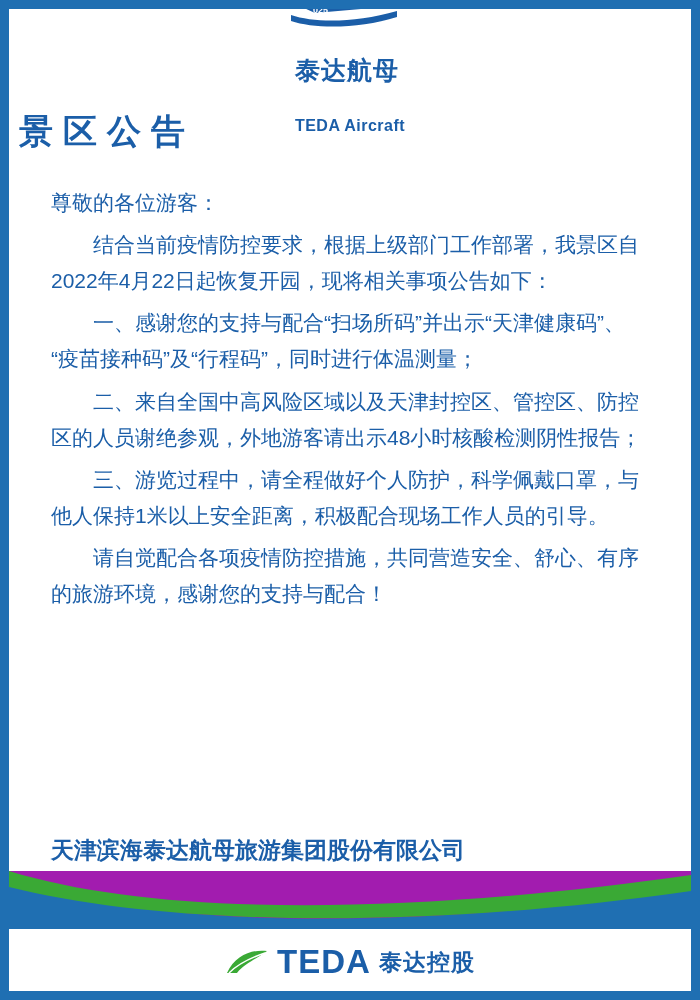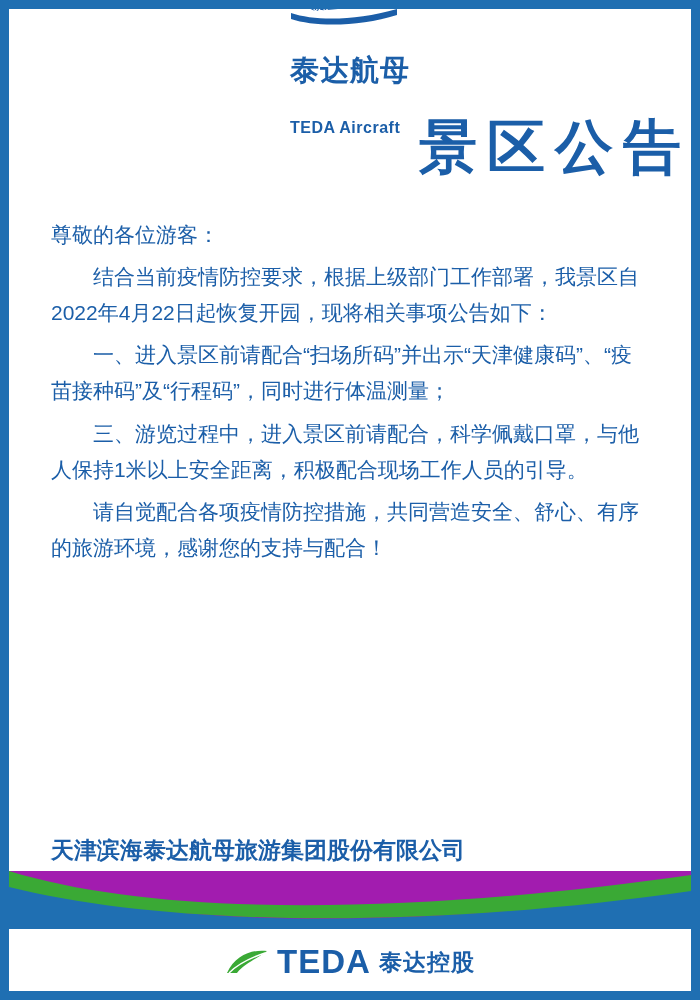--- a/index.html
+++ b/index.html
@@ -51,38 +51,38 @@
     width: 130px;
     height: 56px;
   }
   .logo-text {
     display: flex;
     flex-direction: column;
     justify-content: center;
     line-height: 1.05;
   }
   .logo-cn {
-    font-size: 29px;
+    font-size: 25px;
     font-weight: bold;
     color: #1b5ea8;
     letter-spacing: 1px;
   }
   .logo-en {
     font-size: 16px;
     font-weight: bold;
     color: #1b5ea8;
     letter-spacing: 0.5px;
     margin-top: 35px;
   }
 
   
   .title {
-    text-align: right;
+    text-align: left;
     font-family: "DejaVu Serif", "Liberation Serif", serif;
-    font-size: 58px;
+    font-size: 34px;
     font-weight: bold;
     color: #1b5ea8;
     letter-spacing: 10px;
     margin: 24px 0 6px 0;
     text-indent: 10px;
   }
 
   
   .body-text {
     padding: 24px 42px 0 42px;
@@ -182,22 +182,23 @@
         <span class="logo-cn">泰达航母</span>
         <span class="logo-en">TEDA Aircraft</span>
       </div>
     </div>
 
     <div class="title">景区公告</div>
 
     <div class="body-text">
       <p>尊敬的各位游客：</p>
       <p class="indent">结合当前疫情防控要求，根据上级部门工作部署，我景区自2022年4月22日起恢复开园，现将相关事项公告如下：</p>
-      <p class="indent">一、进入景区前请配合“扫场所码”并出示“天津健康码”、“疫苗接种码”及“行程码”，同时进行体温测量；</p>
-      <p class="indent">三、游览过程中，进入景区前请配合，科学佩戴口罩，与他人保持1米以上安全距离，积极配合现场工作人员的引导。</p>
+      <p class="indent">一、感谢您的支持与配合“扫场所码”并出示“天津健康码”、“疫苗接种码”及“行程码”，同时进行体温测量；</p>
+      <p class="indent">二、来自全国中高风险区域以及天津封控区、管控区、防控区的人员谢绝参观，外地游客请出示48小时核酸检测阴性报告；</p>
+      <p class="indent">三、游览过程中，请全程做好个人防护，科学佩戴口罩，与他人保持1米以上安全距离，积极配合现场工作人员的引导。</p>
       <p class="indent">请自觉配合各项疫情防控措施，共同营造安全、舒心、有序的旅游环境，感谢您的支持与配合！</p>
     </div>
 
     <div class="signature">
       <div>天津滨海泰达航母旅游集团股份有限公司</div>
     </div>
 
     <div class="footer">
       <div class="footer-swoosh">
         <svg viewBox="0 0 682 68" width="100%" height="68" preserveAspectRatio="none" xmlns="http://www.w3.org/2000/svg">

